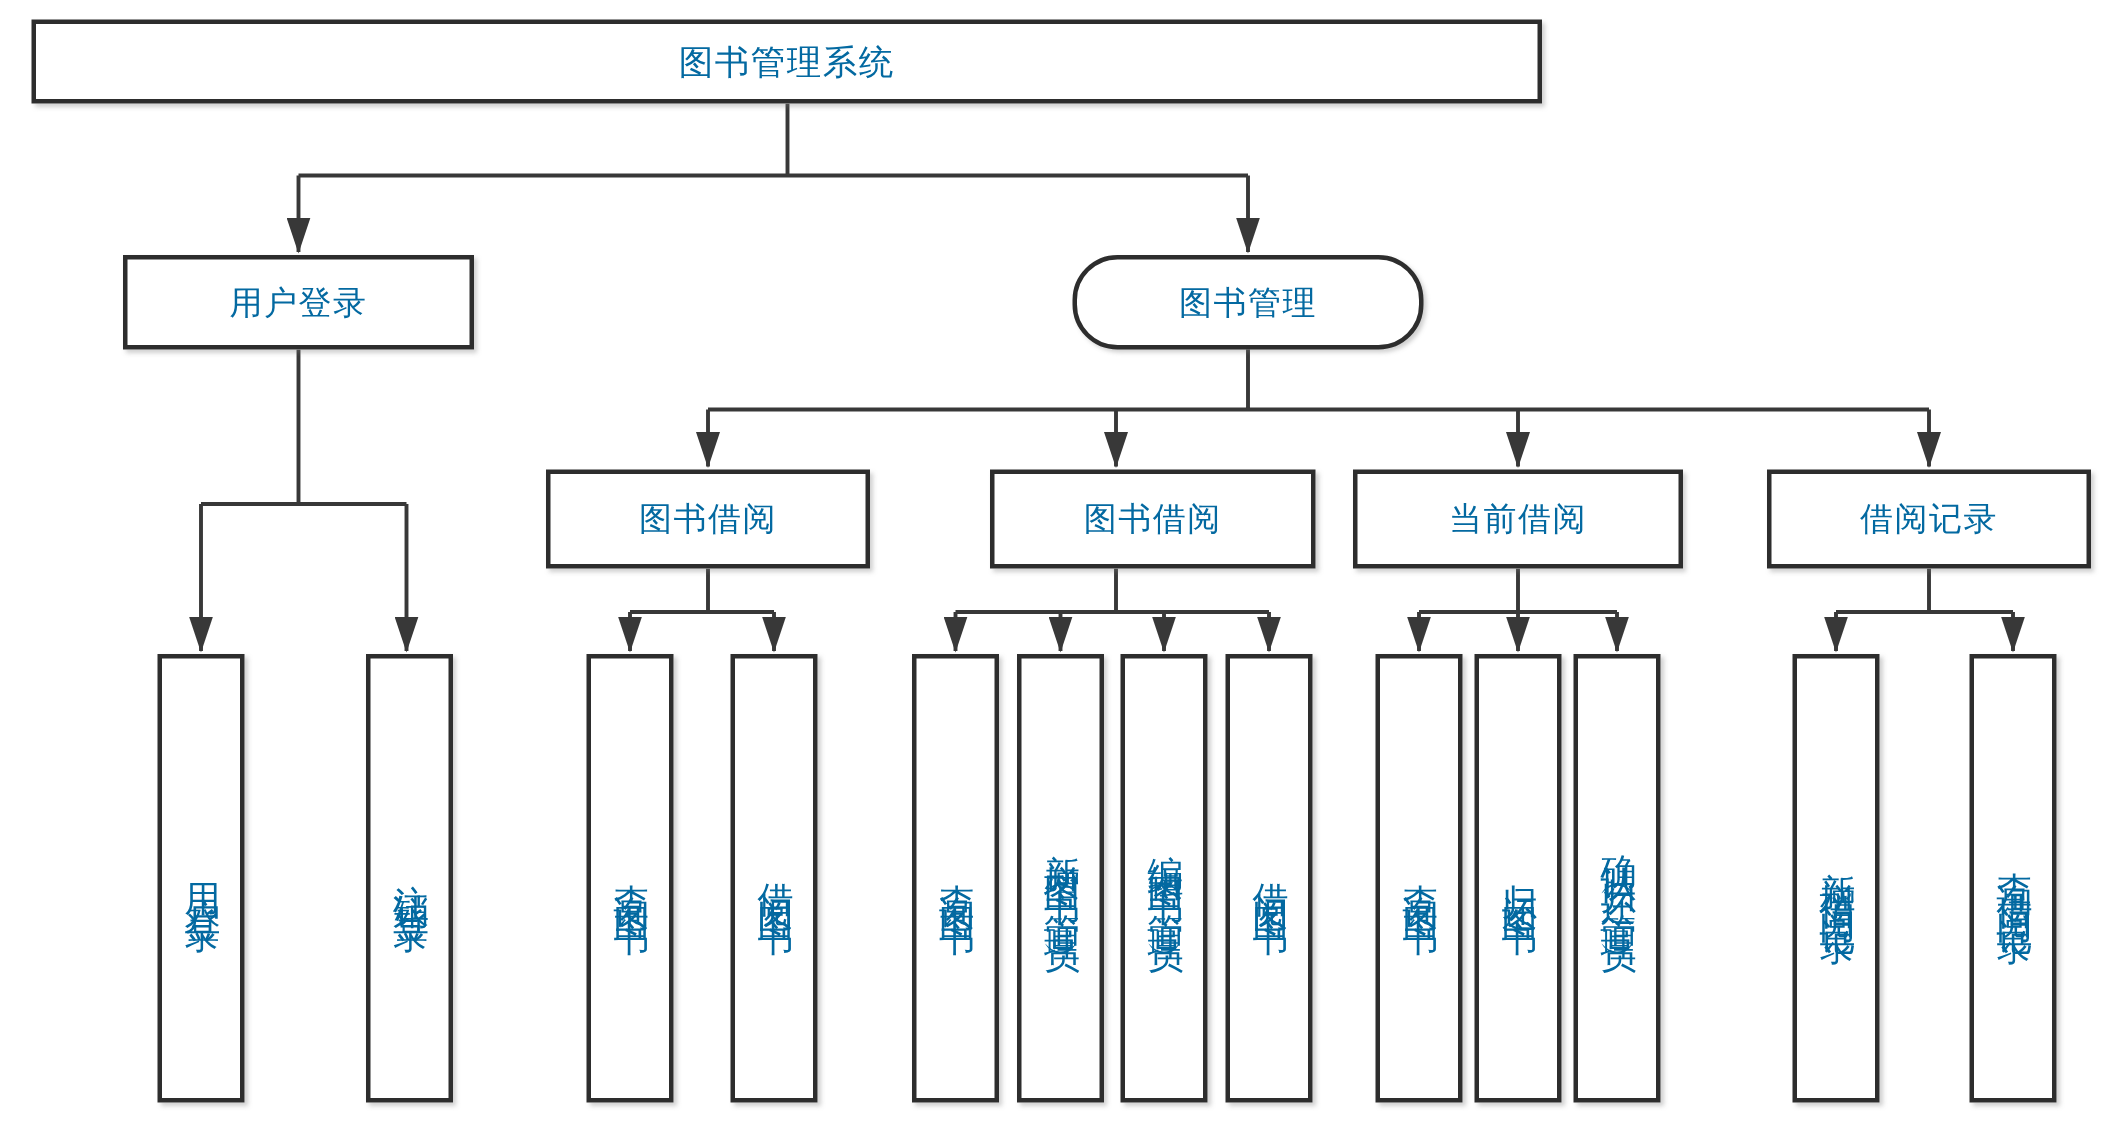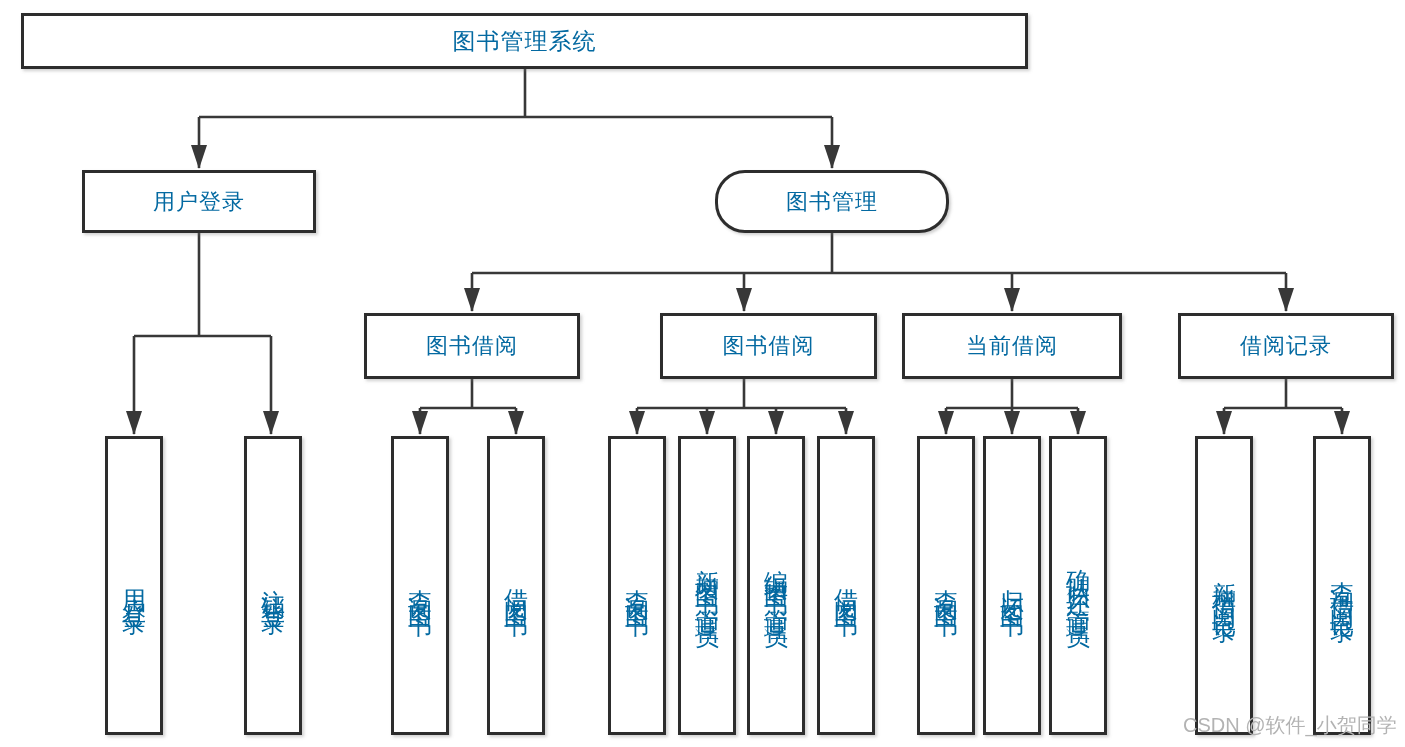--- a/index.html
+++ b/index.html
@@ -158,15 +158,14 @@
     <span>确认归还（管理员）</span>
   </div>
 
   <div class="node v-node" style="left:1195px; top:436px; width:58px; height:299px;">
     <span>新增借阅记录</span>
   </div>
   <div class="node v-node" style="left:1313px; top:436px; width:58px; height:299px;">
     <span>查询借阅记录</span>
   </div>
 
-  <div id="watermark">CSDN @软件_小贺同学</div>
 
 </div>
 
 </body></html>

